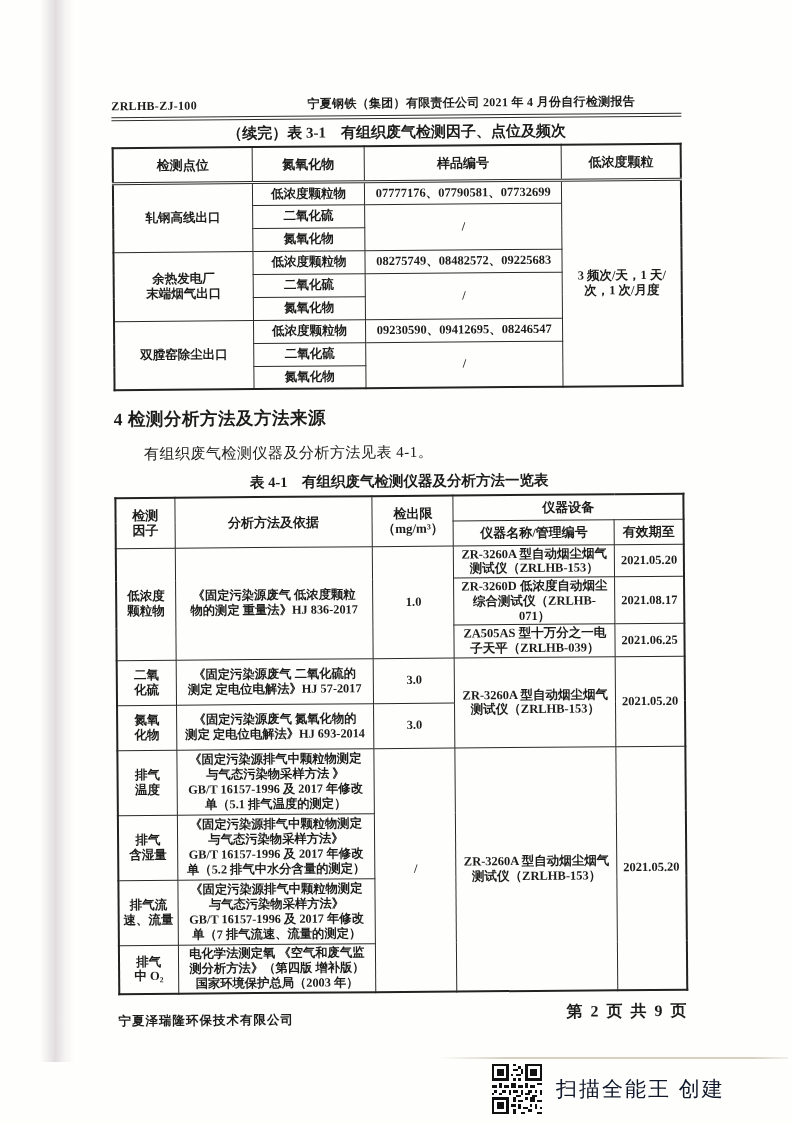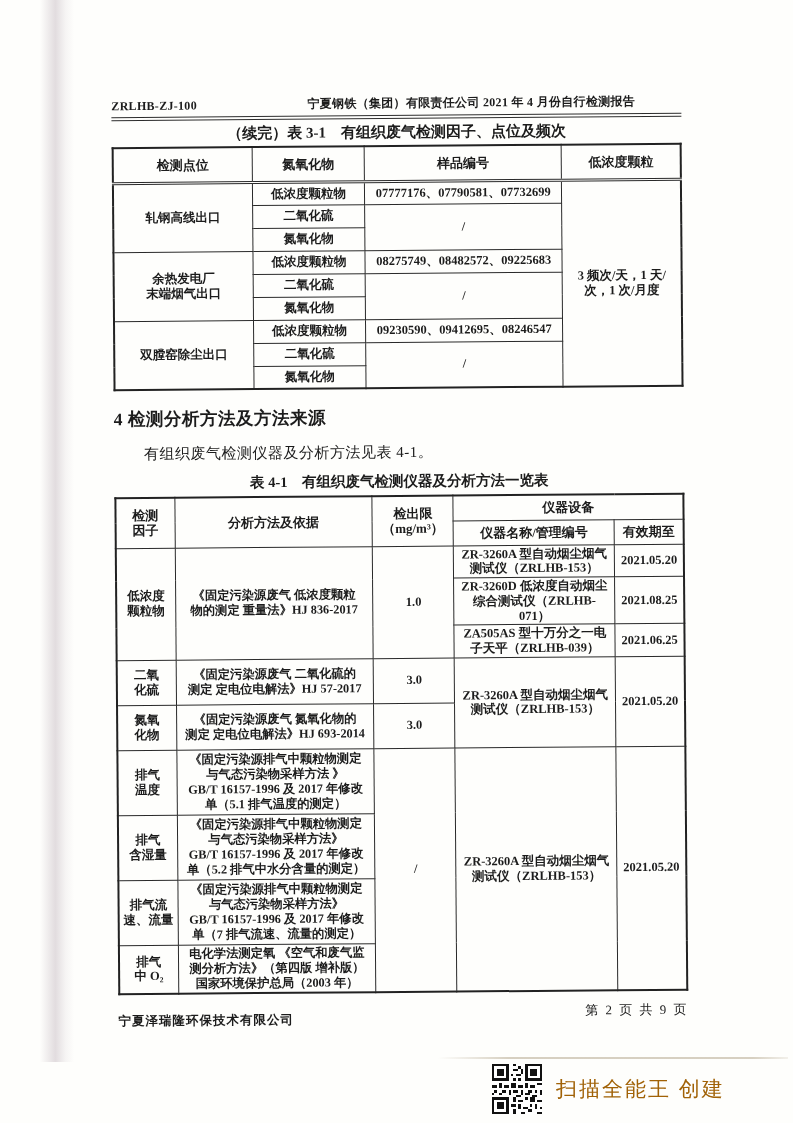--- a/index.html
+++ b/index.html
@@ -55,25 +55,25 @@
   #table4 td.sub-row { height:30px; }
   #table4 td.h45 { height:45px; }
   #table4 td.h65 { height:65px; }
   #table4 td.method { font-size:12.3px; line-height:1.22; }
   
   .section-heading { font-size:17.5px; font-weight:bold; margin:16px 0 0 0; letter-spacing:0.5px; }
   .section-para { font-size:15px; margin:14px 0 8px 0; text-indent:2em; letter-spacing:0.5px; }
   
   .page-footer { display:flex; justify-content:space-between; align-items:flex-start; margin-top:10px; }
   .footer-company { font-size:12.5px; font-weight:bold; letter-spacing:1px; margin-top:8px; }
-  .footer-pageinfo { font-size:13px; font-weight:normal; letter-spacing:2px; }
+  .footer-pageinfo { font-size:16px; font-weight:bold; letter-spacing:2px; }
   
   .watermark { position:absolute; left:492px; top:1064px; display:flex; align-items:center; }
   .qr { width:50px; height:50px; }
-  .wm-text { font-size:21px; color:#a16207; margin-left:14px; letter-spacing:2px; font-family:"Liberation Sans","DejaVu Sans",sans-serif; }
+  .wm-text { font-size:21px; color:#0f172a; margin-left:14px; letter-spacing:2px; font-family:"Liberation Sans","DejaVu Sans",sans-serif; }
 </style>
 </head>
 <body>
 
 <div class="scan-page">
   <div class="page-edge-strip"></div>
   <div class="page-bottom-edge"></div>
 
   <div class="content">
 
@@ -176,21 +176,21 @@
           <td rowspan="3" class="method">《固定污染源废气 低浓度颗粒
 物的测定 重量法》HJ 836-2017</td>
           <td rowspan="3">1.0</td>
           <td class="sub-row">ZR-3260A 型自动烟尘烟气
 测试仪（ZRLHB-153）</td>
           <td class="sub-row">2021.05.20</td>
         </tr>
         <tr>
           <td class="sub-row">ZR-3260D 低浓度自动烟尘
 综合测试仪（ZRLHB-071）</td>
-          <td class="sub-row">2021.08.25</td>
+          <td class="sub-row">2021.08.17</td>
         </tr>
         <tr>
           <td class="sub-row">ZA505AS 型十万分之一电
 子天平（ZRLHB-039）</td>
           <td class="sub-row">2021.06.25</td>
         </tr>
         <tr>
           <td class="h45">二氧
 化硫</td>
           <td class="h45 method">《固定污染源废气 二氧化硫的

